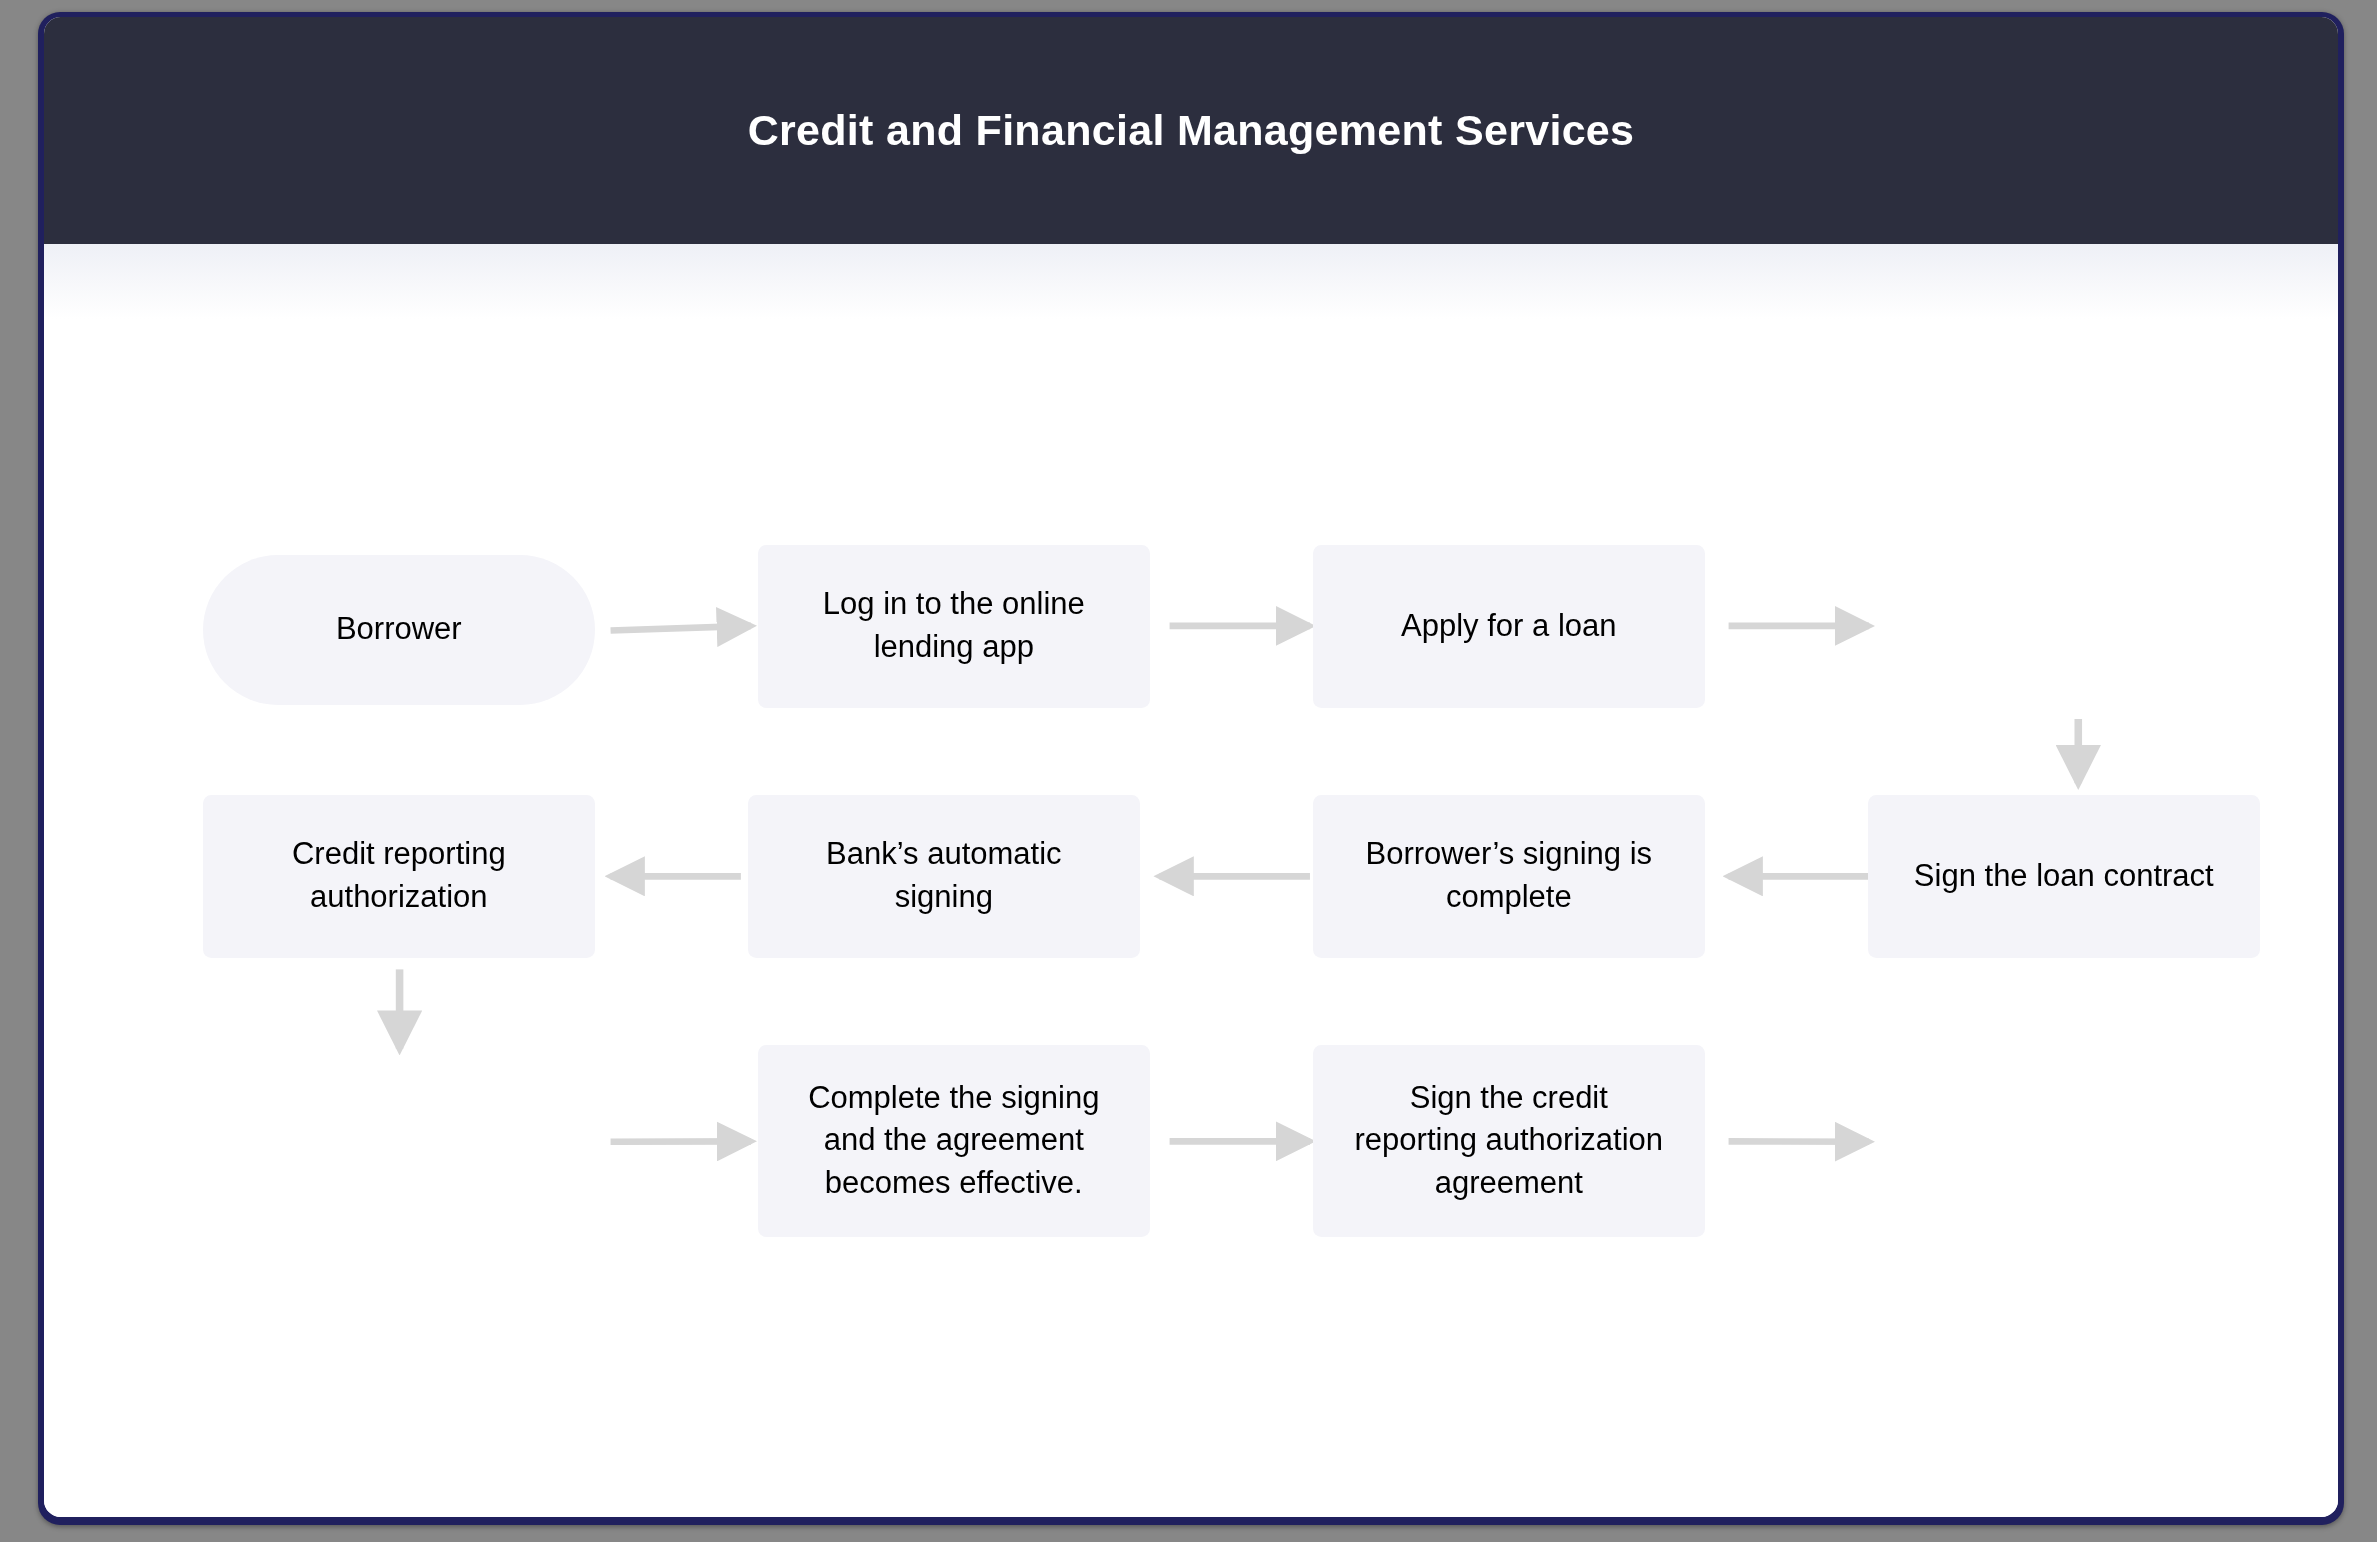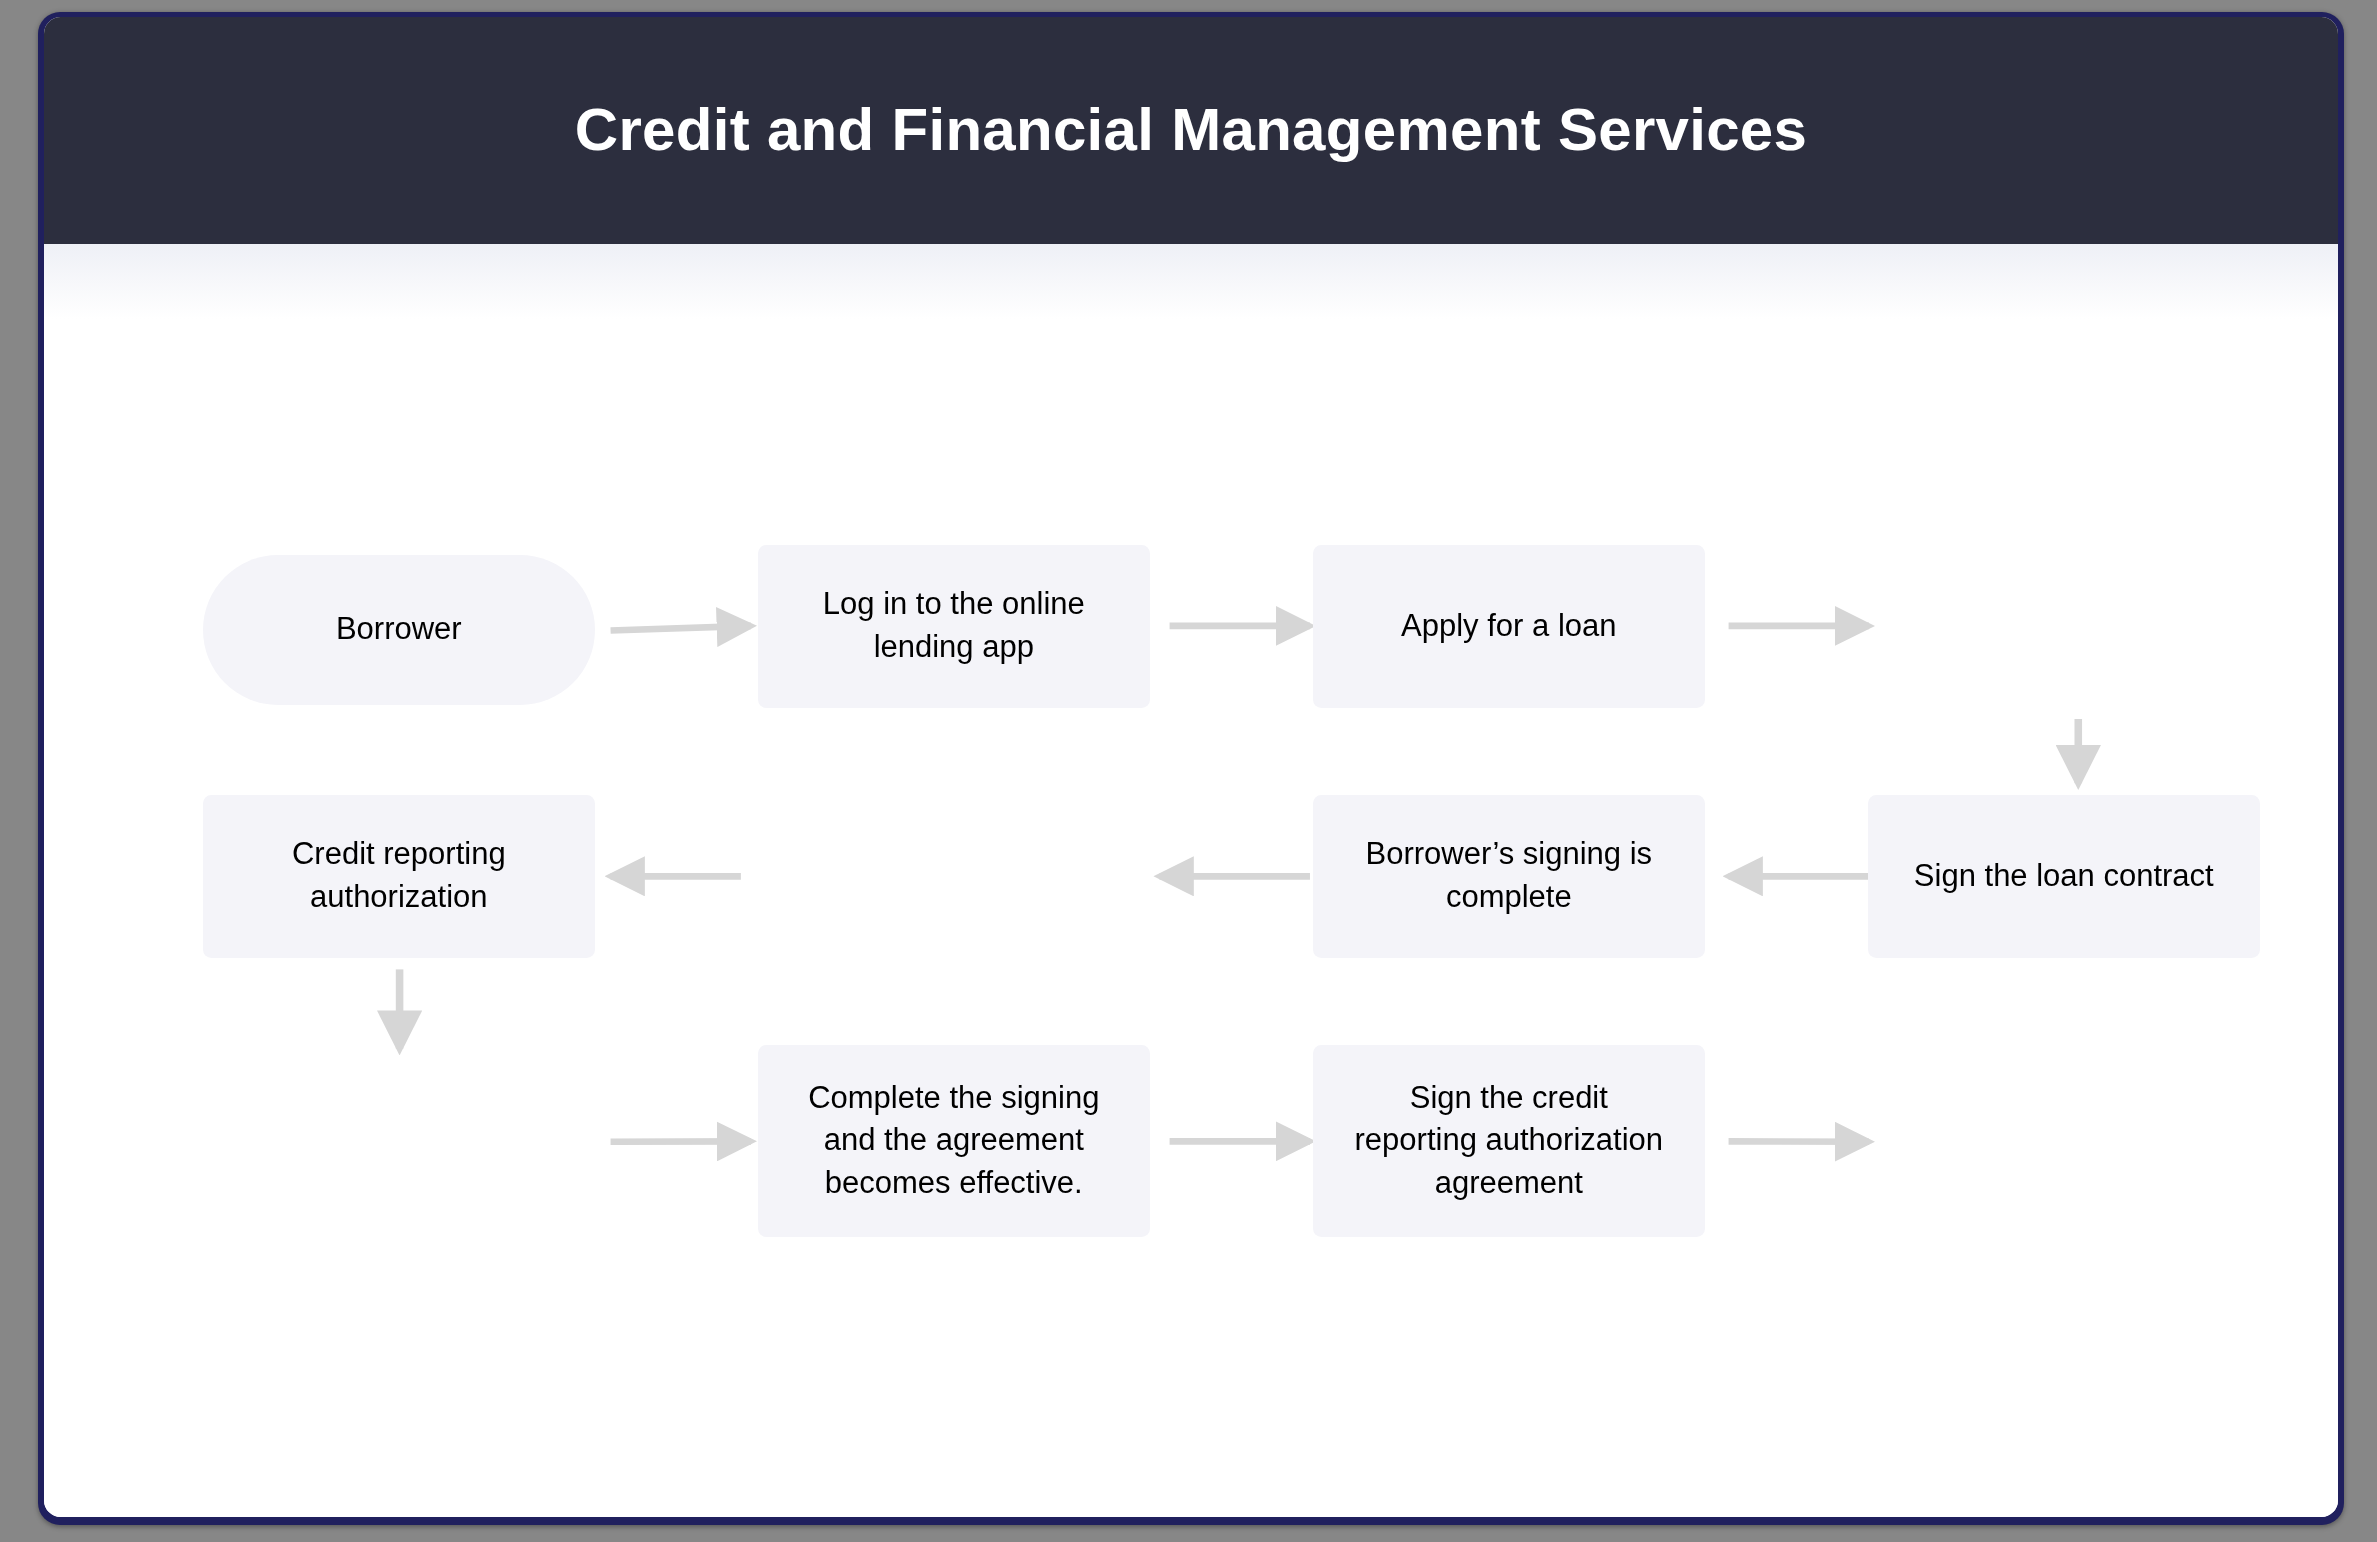--- a/index.html
+++ b/index.html
@@ -42,21 +42,21 @@
     left: 0; top: 0;
     width: 100%;
     height: 227px;
     background: #2c2e3e;
     display: flex;
     align-items: center;
     justify-content: center;
   }
   #title-text {
     color: #ffffff;
-    font-size: 60px;
+    font-size: 43px;
     font-weight: 600;
     letter-spacing: 0.3px;
     line-height: 1.1;
     text-align: center;
   }
 
   
   #diagram-canvas {
     position: absolute;
     left: 0;
@@ -154,20 +154,24 @@
           <div class="node" style="left: 1269px; top: 301px; width: 392px; height: 163px; background: rgb(244, 244, 249); color: rgb(0, 0, 0); justify-content: center;">
             <span class="node-label">Apply for a loan</span>
           </div>
           <div class="node" style="left: 1824px; top: 551px; width: 392px; height: 163px; background: rgb(244, 244, 249); color: rgb(0, 0, 0);">
             <span class="node-label">Sign the loan contract</span>
           </div>
           <div class="node" style="left: 1269px; top: 551px; width: 392px; height: 163px; background: rgb(244, 244, 249); color: rgb(0, 0, 0);">
             <span class="node-label">Borrower’s signing is
 complete</span>
           </div>
+          <div class="node" style="left: 704px; top: 551px; width: 392px; height: 163px; background: rgb(244, 244, 249); color: rgb(0, 0, 0);">
+            <span class="node-label">Bank’s automatic
+signing</span>
+          </div>
           <div class="node" style="left: 159px; top: 551px; width: 392px; height: 163px; background: rgb(244, 244, 249); color: rgb(0, 0, 0);">
             <span class="node-label">Credit reporting
 authorization</span>
           </div>
           <div class="node" style="left: 714px; top: 801px; width: 392px; height: 192px; background: rgb(244, 244, 249); color: rgb(0, 0, 0);">
             <span class="node-label">Complete the signing
 and the agreement
 becomes effective.</span>
           </div>
           <div class="node" style="left: 1269px; top: 801px; width: 392px; height: 192px; background: rgb(244, 244, 249); color: rgb(0, 0, 0);">

